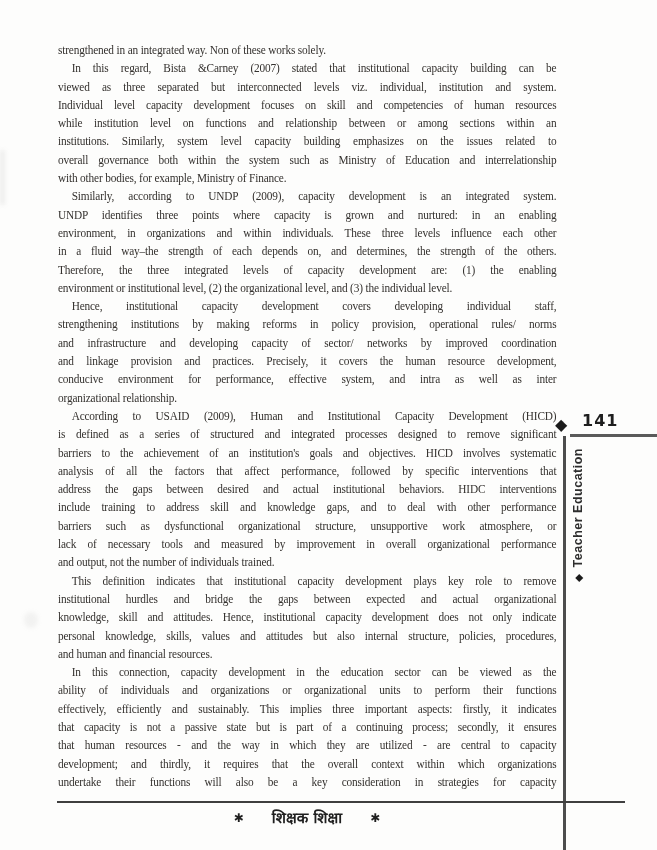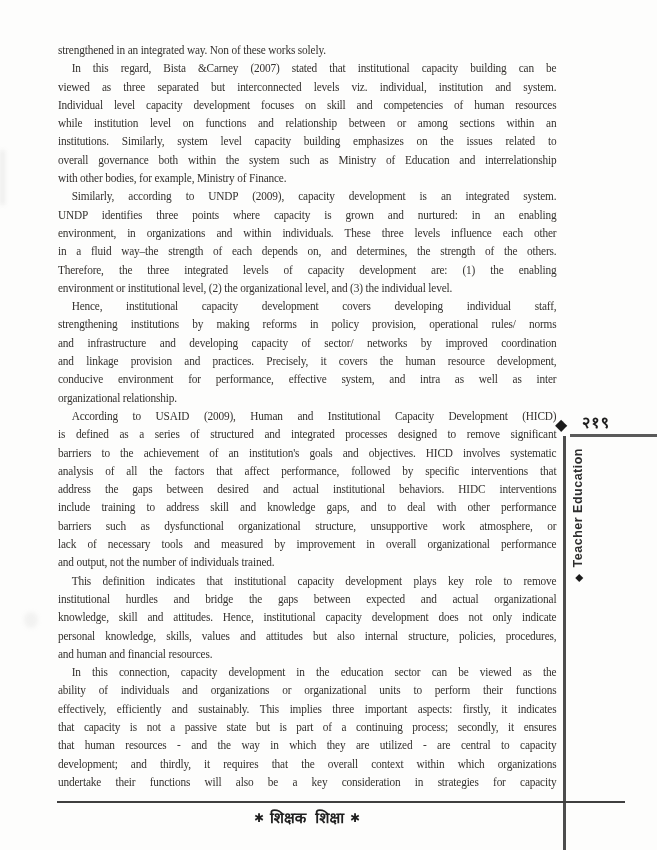--- a/index.html
+++ b/index.html
@@ -85,21 +85,21 @@
     text-align:center;
     font-family:"DejaVu Sans", sans-serif;
     font-size:15px;font-weight:600;
     color:#1f1f1f;
   }
   .footer-title .star{
     font-size:12px;
     color:#1f1f1f;
     vertical-align:1px;
   }
-  .footer-title .ttl{margin:0 6px;font-family:Liberation Mono, monospace;}
+  .footer-title .ttl{margin:0 28px;}
 
   
   .smudge{position:absolute;pointer-events:none;filter:blur(2px);}
   .sm-a{left:0;top:150px;width:5px;height:55px;background:rgba(130,130,130,0.12);}
   .sm-b{left:24px;top:612px;width:14px;height:16px;background:rgba(150,150,150,0.10);border-radius:50%;}
 </style>
 </head>
 <body>
 
 <div id="body-text">
@@ -140,21 +140,21 @@
     <div class="line indent">In this connection, capacity development in the education sector can be viewed as the</div>
     <div class="line">ability of individuals and organizations or organizational units to perform their functions</div>
     <div class="line">effectively, efficiently and sustainably. This implies three important aspects: firstly, it indicates</div>
     <div class="line">that capacity is not a passive state but is part of a continuing process; secondly, it ensures</div>
     <div class="line">that human resources - and the way in which they are utilized - are central to capacity</div>
     <div class="line">development; and thirdly, it requires that the overall context within which organizations</div>
     <div class="line">undertake their functions will also be a key consideration in strategies for capacity</div>
   </div>
 
 <span class="diamond-top">◆</span>
-<span class="page-num">२१९</span>
+<span class="page-num">141</span>
 <div class="h-rule-top"></div>
 <div class="v-rule"></div>
 <div class="side-label">
   <span class="dm">◆</span><span>Teacher Education</span>
 </div>
 
 <div class="f-rule"></div>
 <div class="footer-title">
   <span class="star">✱</span><span class="ttl">शिक्षक शिक्षा</span><span class="star">✱</span>
 </div>

